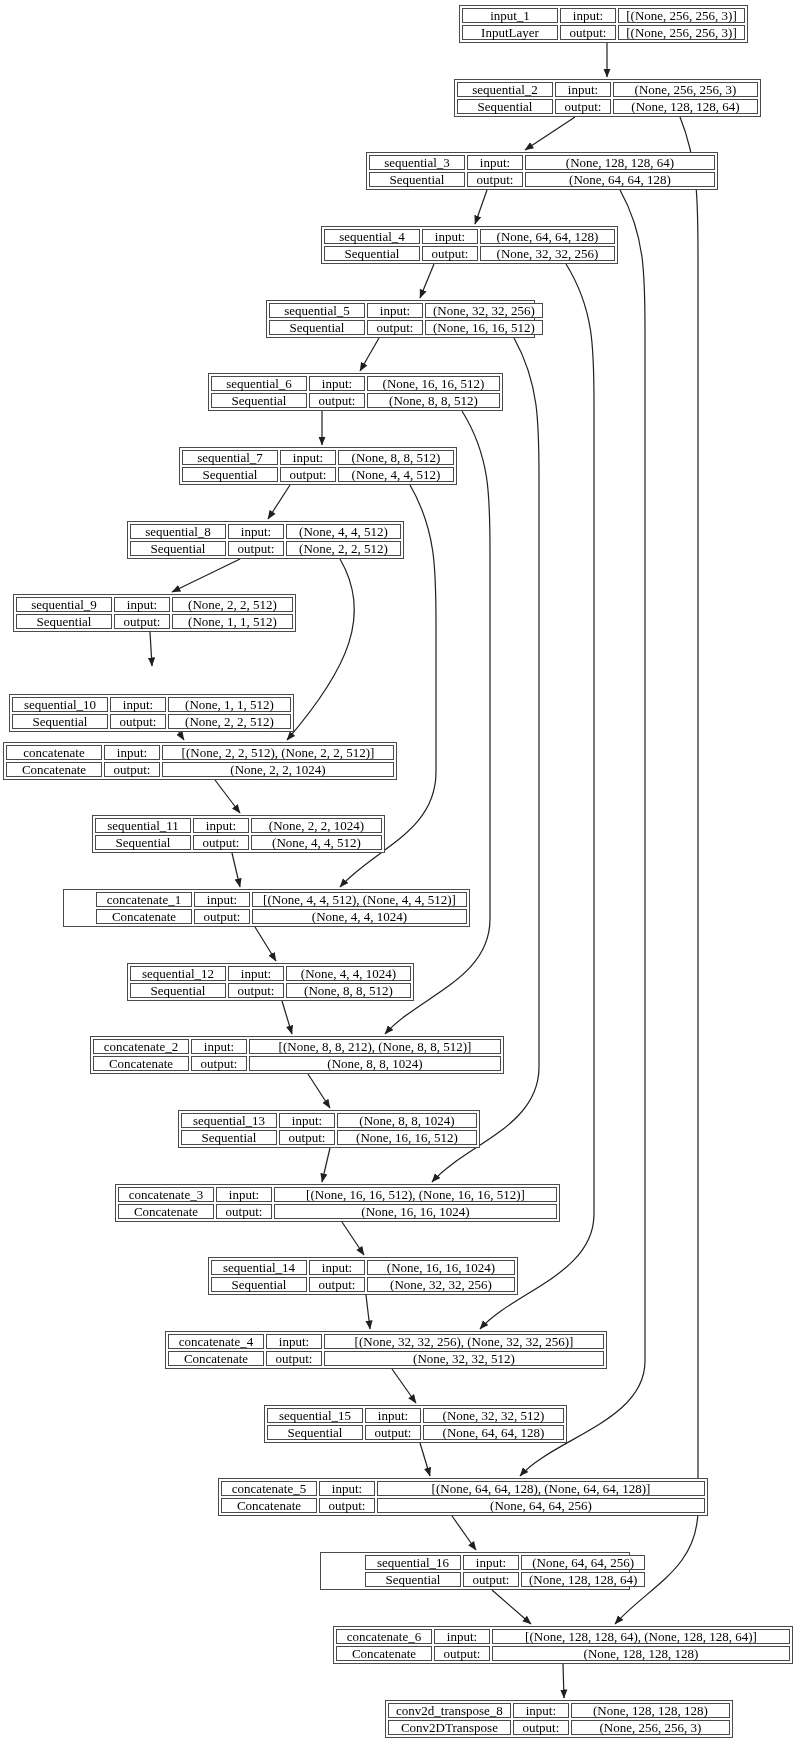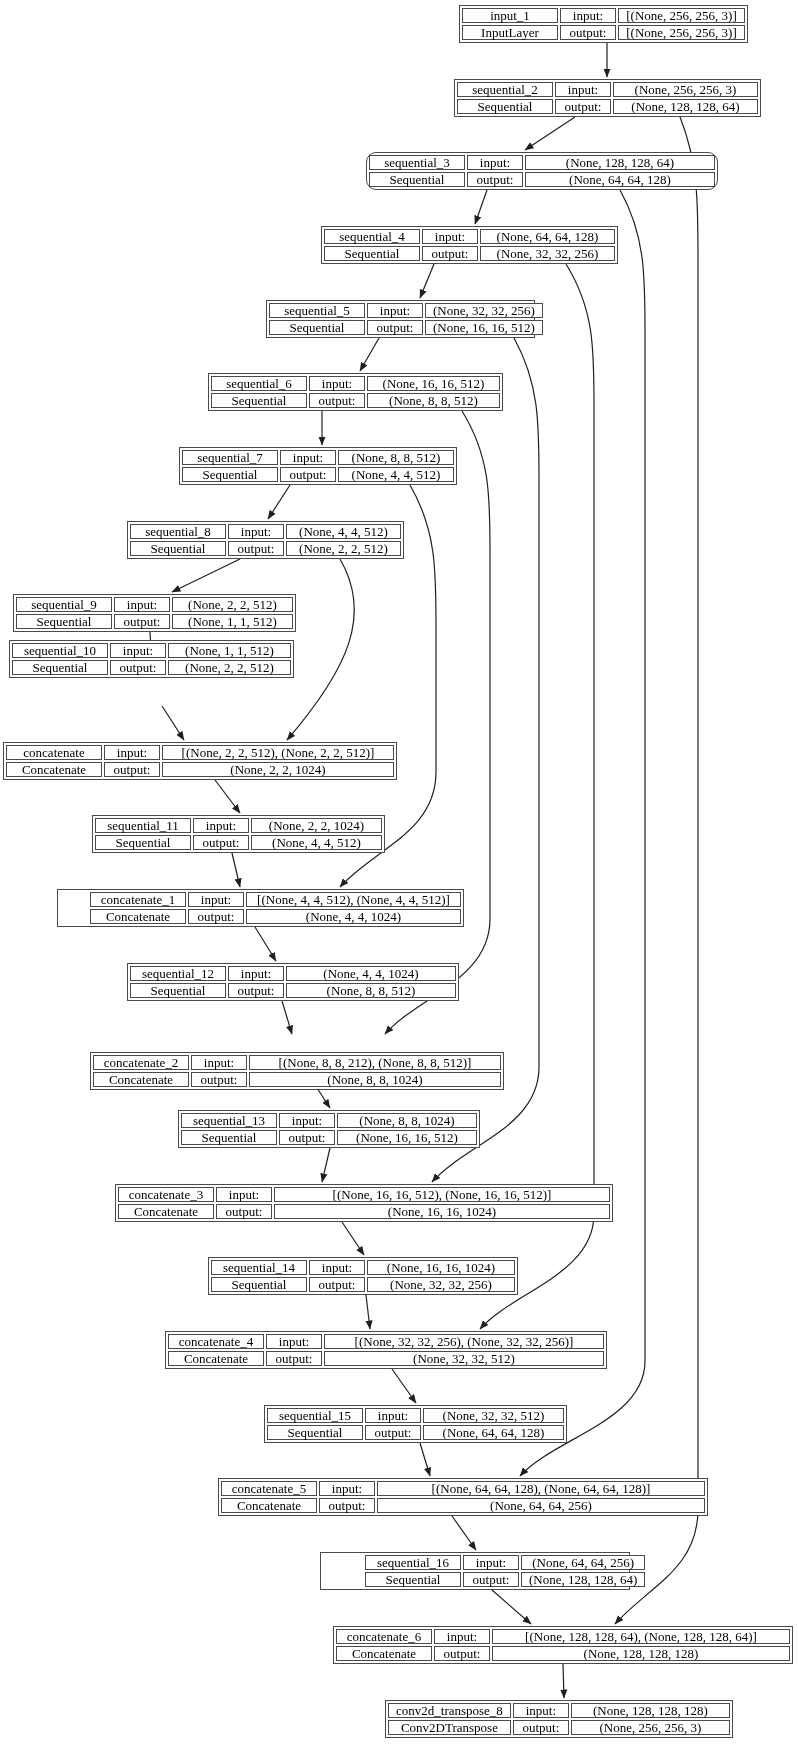--- a/index.html
+++ b/index.html
@@ -100,21 +100,21 @@
     <div class="node" style="left: 454px; top: 79px; width: 307px;">
     <div class="grid">
       <div class="cell c0">sequential_2</div>
       <div class="cell c1">input:</div>
       <div class="cell c2">(None, 256, 256, 3)</div>
       <div class="cell c0">Sequential</div>
       <div class="cell c1">output:</div>
       <div class="cell c2">(None, 128, 128, 64)</div>
     </div>
   </div>
-    <div class="node" style="left: 366px; top: 152px; width: 352px; border-radius: 10px;">
+    <div class="node" style="left: 366px; top: 152px; width: 352px;">
     <div class="grid">
       <div class="cell c0">sequential_3</div>
       <div class="cell c1">input:</div>
       <div class="cell c2">(None, 128, 128, 64)</div>
       <div class="cell c0">Sequential</div>
       <div class="cell c1">output:</div>
       <div class="cell c2">(None, 64, 64, 128)</div>
     </div>
   </div>
     <div class="node" style="left: 321px; top: 226px; width: 297px;">
@@ -170,21 +170,21 @@
     <div class="node" style="left: 13px; top: 594px; width: 283px;">
     <div class="grid">
       <div class="cell c0">sequential_9</div>
       <div class="cell c1">input:</div>
       <div class="cell c2">(None, 2, 2, 512)</div>
       <div class="cell c0">Sequential</div>
       <div class="cell c1">output:</div>
       <div class="cell c2">(None, 1, 1, 512)</div>
     </div>
   </div>
-    <div class="node" style="left: 9px; top: 640px; width: 285px;">
+    <div class="node" style="left: 9px; top: 694px; width: 285px;">
     <div class="grid">
       <div class="cell c0">sequential_10</div>
       <div class="cell c1">input:</div>
       <div class="cell c2">(None, 1, 1, 512)</div>
       <div class="cell c0">Sequential</div>
       <div class="cell c1">output:</div>
       <div class="cell c2">(None, 2, 2, 512)</div>
     </div>
   </div>
     <div class="node" style="left: 3px; top: 742px; width: 394px;">
@@ -200,61 +200,61 @@
     <div class="node" style="left: 92px; top: 815px; width: 293px;">
     <div class="grid">
       <div class="cell c0">sequential_11</div>
       <div class="cell c1">input:</div>
       <div class="cell c2">(None, 2, 2, 1024)</div>
       <div class="cell c0">Sequential</div>
       <div class="cell c1">output:</div>
       <div class="cell c2">(None, 4, 4, 512)</div>
     </div>
   </div>
-    <div class="node" style="left: 57px; top: 889px; width: 407px; padding-left: 32px;">
+    <div class="node" style="left: 63px; top: 889px; width: 407px; padding-left: 32px;">
     <div class="grid">
       <div class="cell c0">concatenate_1</div>
       <div class="cell c1">input:</div>
       <div class="cell c2">[(None, 4, 4, 512), (None, 4, 4, 512)]</div>
       <div class="cell c0">Concatenate</div>
       <div class="cell c1">output:</div>
       <div class="cell c2">(None, 4, 4, 1024)</div>
     </div>
   </div>
-    <div class="node" style="left: 127px; top: 963px; width: 332px;">
+    <div class="node" style="left: 127px; top: 963px; width: 287px;">
     <div class="grid">
       <div class="cell c0">sequential_12</div>
       <div class="cell c1">input:</div>
       <div class="cell c2">(None, 4, 4, 1024)</div>
       <div class="cell c0">Sequential</div>
       <div class="cell c1">output:</div>
       <div class="cell c2">(None, 8, 8, 512)</div>
     </div>
   </div>
-    <div class="node" style="left: 90px; top: 1036px; width: 414px; margin-top: 16px;">
+    <div class="node" style="left: 90px; top: 1036px; width: 414px;">
     <div class="grid">
       <div class="cell c0">concatenate_2</div>
       <div class="cell c1">input:</div>
       <div class="cell c2">[(None, 8, 8, 212), (None, 8, 8, 512)]</div>
       <div class="cell c0">Concatenate</div>
       <div class="cell c1">output:</div>
       <div class="cell c2">(None, 8, 8, 1024)</div>
     </div>
   </div>
     <div class="node" style="left: 178px; top: 1110px; width: 302px;">
     <div class="grid">
       <div class="cell c0">sequential_13</div>
       <div class="cell c1">input:</div>
       <div class="cell c2">(None, 8, 8, 1024)</div>
       <div class="cell c0">Sequential</div>
       <div class="cell c1">output:</div>
       <div class="cell c2">(None, 16, 16, 512)</div>
     </div>
   </div>
-    <div class="node" style="left: 115px; top: 1184px; width: 498px;">
+    <div class="node" style="left: 115px; top: 1184px; width: 445px;">
     <div class="grid">
       <div class="cell c0">concatenate_3</div>
       <div class="cell c1">input:</div>
       <div class="cell c2">[(None, 16, 16, 512), (None, 16, 16, 512)]</div>
       <div class="cell c0">Concatenate</div>
       <div class="cell c1">output:</div>
       <div class="cell c2">(None, 16, 16, 1024)</div>
     </div>
   </div>
     <div class="node" style="left: 208px; top: 1257px; width: 310px;">

